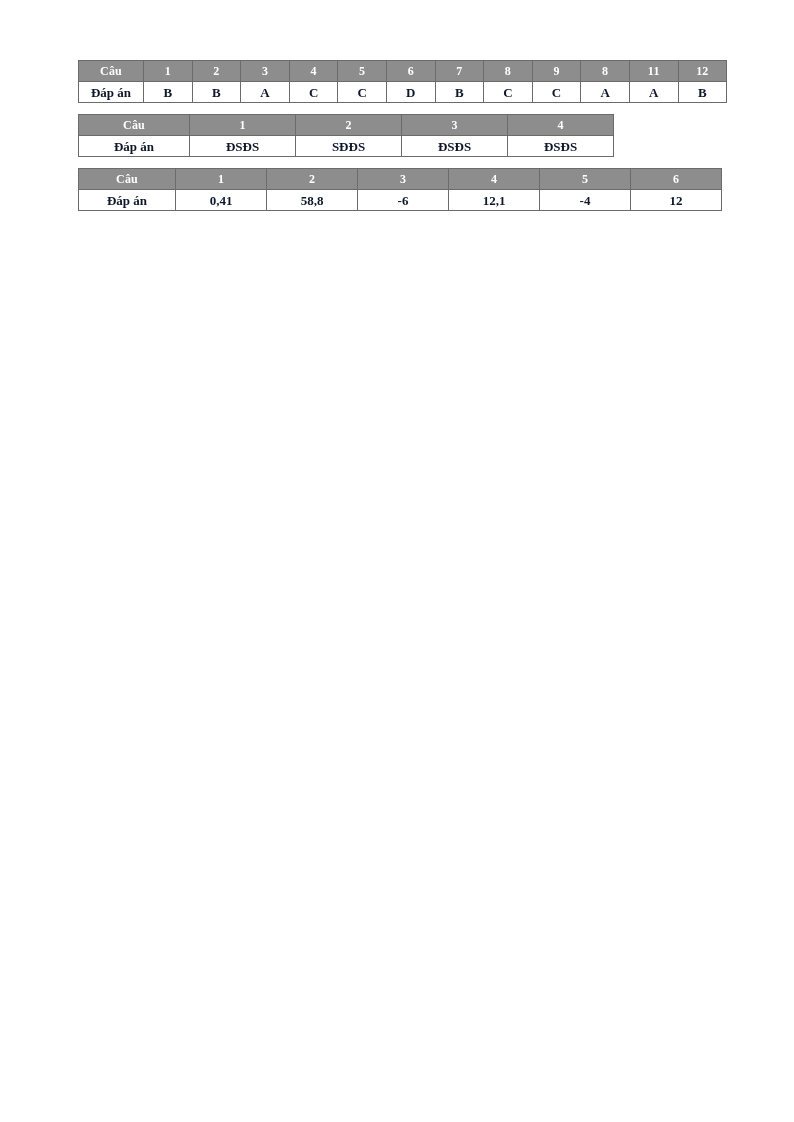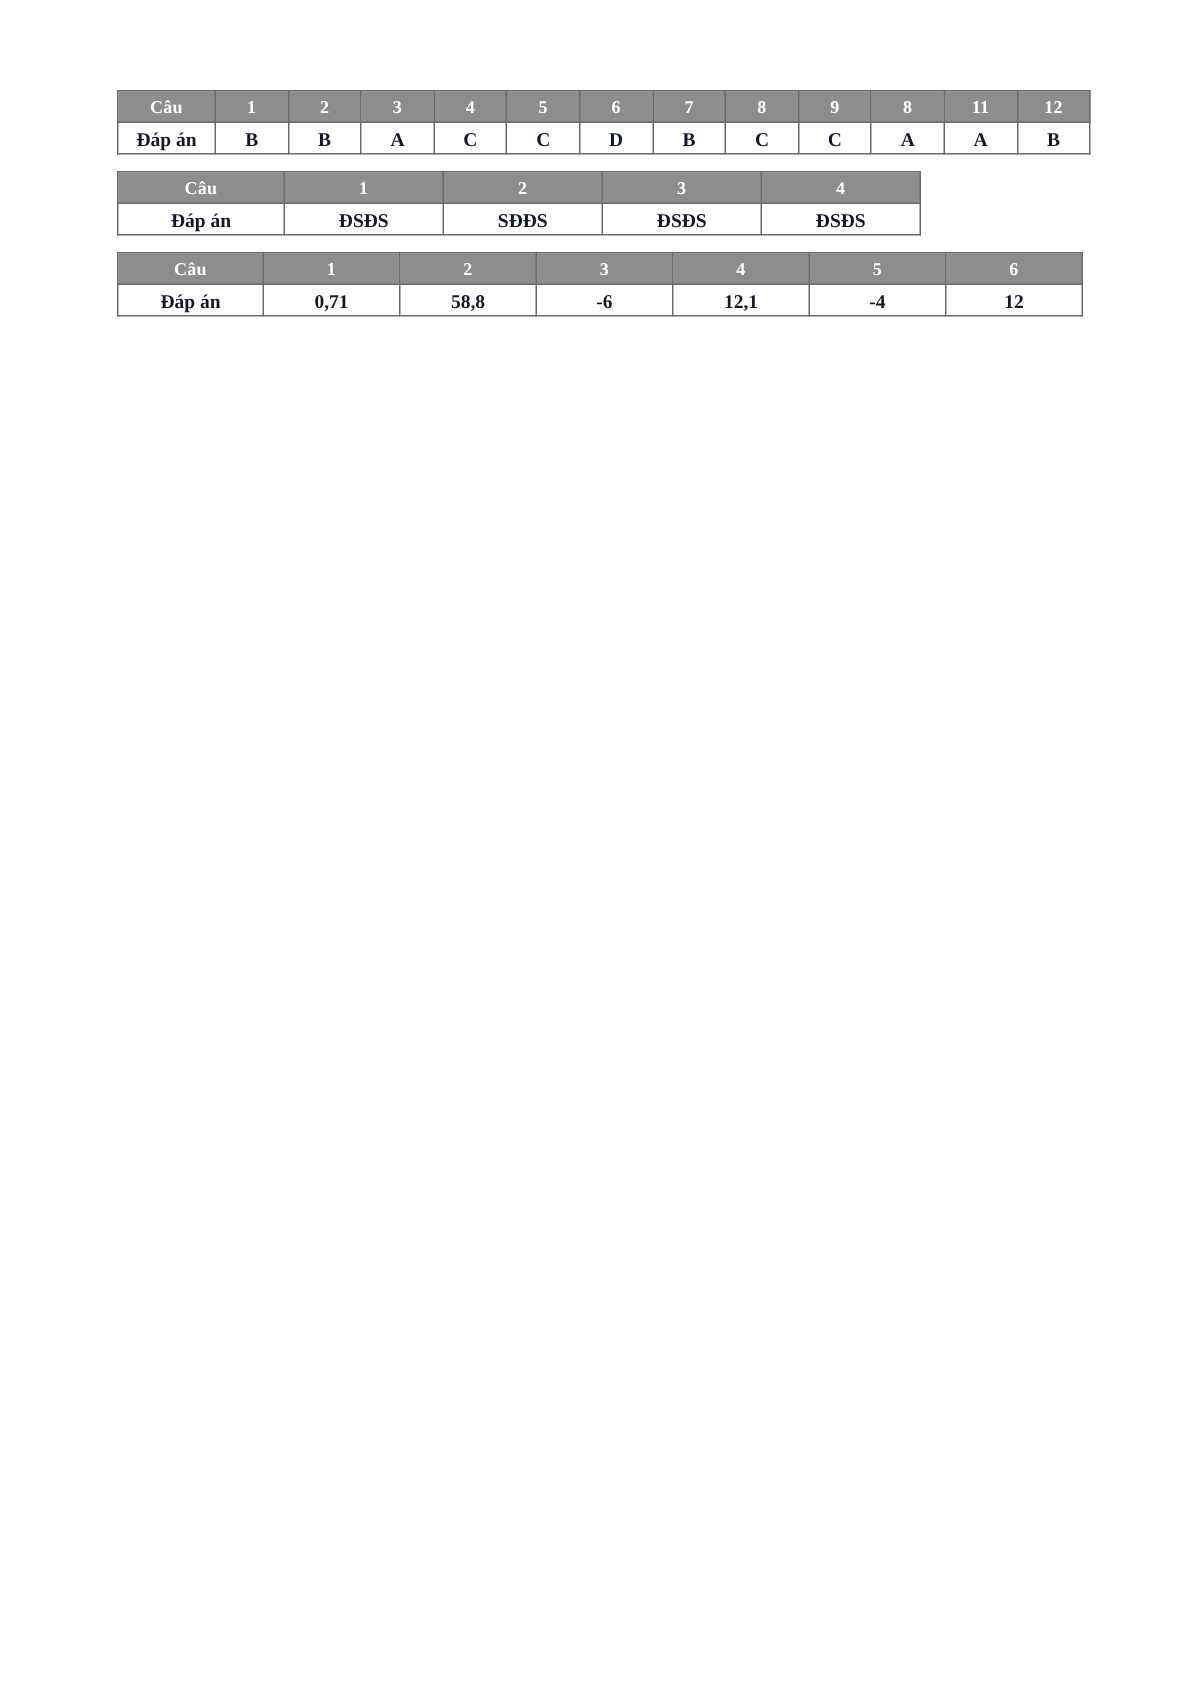--- a/index.html
+++ b/index.html
@@ -146,21 +146,21 @@
           <td class="label-cell">Câu</td>
           <td class="data-cell">1</td>
           <td class="data-cell">2</td>
           <td class="data-cell">3</td>
           <td class="data-cell">4</td>
           <td class="data-cell">5</td>
           <td class="data-cell">6</td>
         </tr>
         <tr class="value-row">
           <td class="label-cell">Đáp án</td>
-          <td class="data-cell">0,71</td>
+          <td class="data-cell">0,41</td>
           <td class="data-cell">58,8</td>
           <td class="data-cell">-6</td>
           <td class="data-cell">12,1</td>
           <td class="data-cell">-4</td>
           <td class="data-cell">12</td>
         </tr>
       </tbody>
     </table>
 
   </div>

